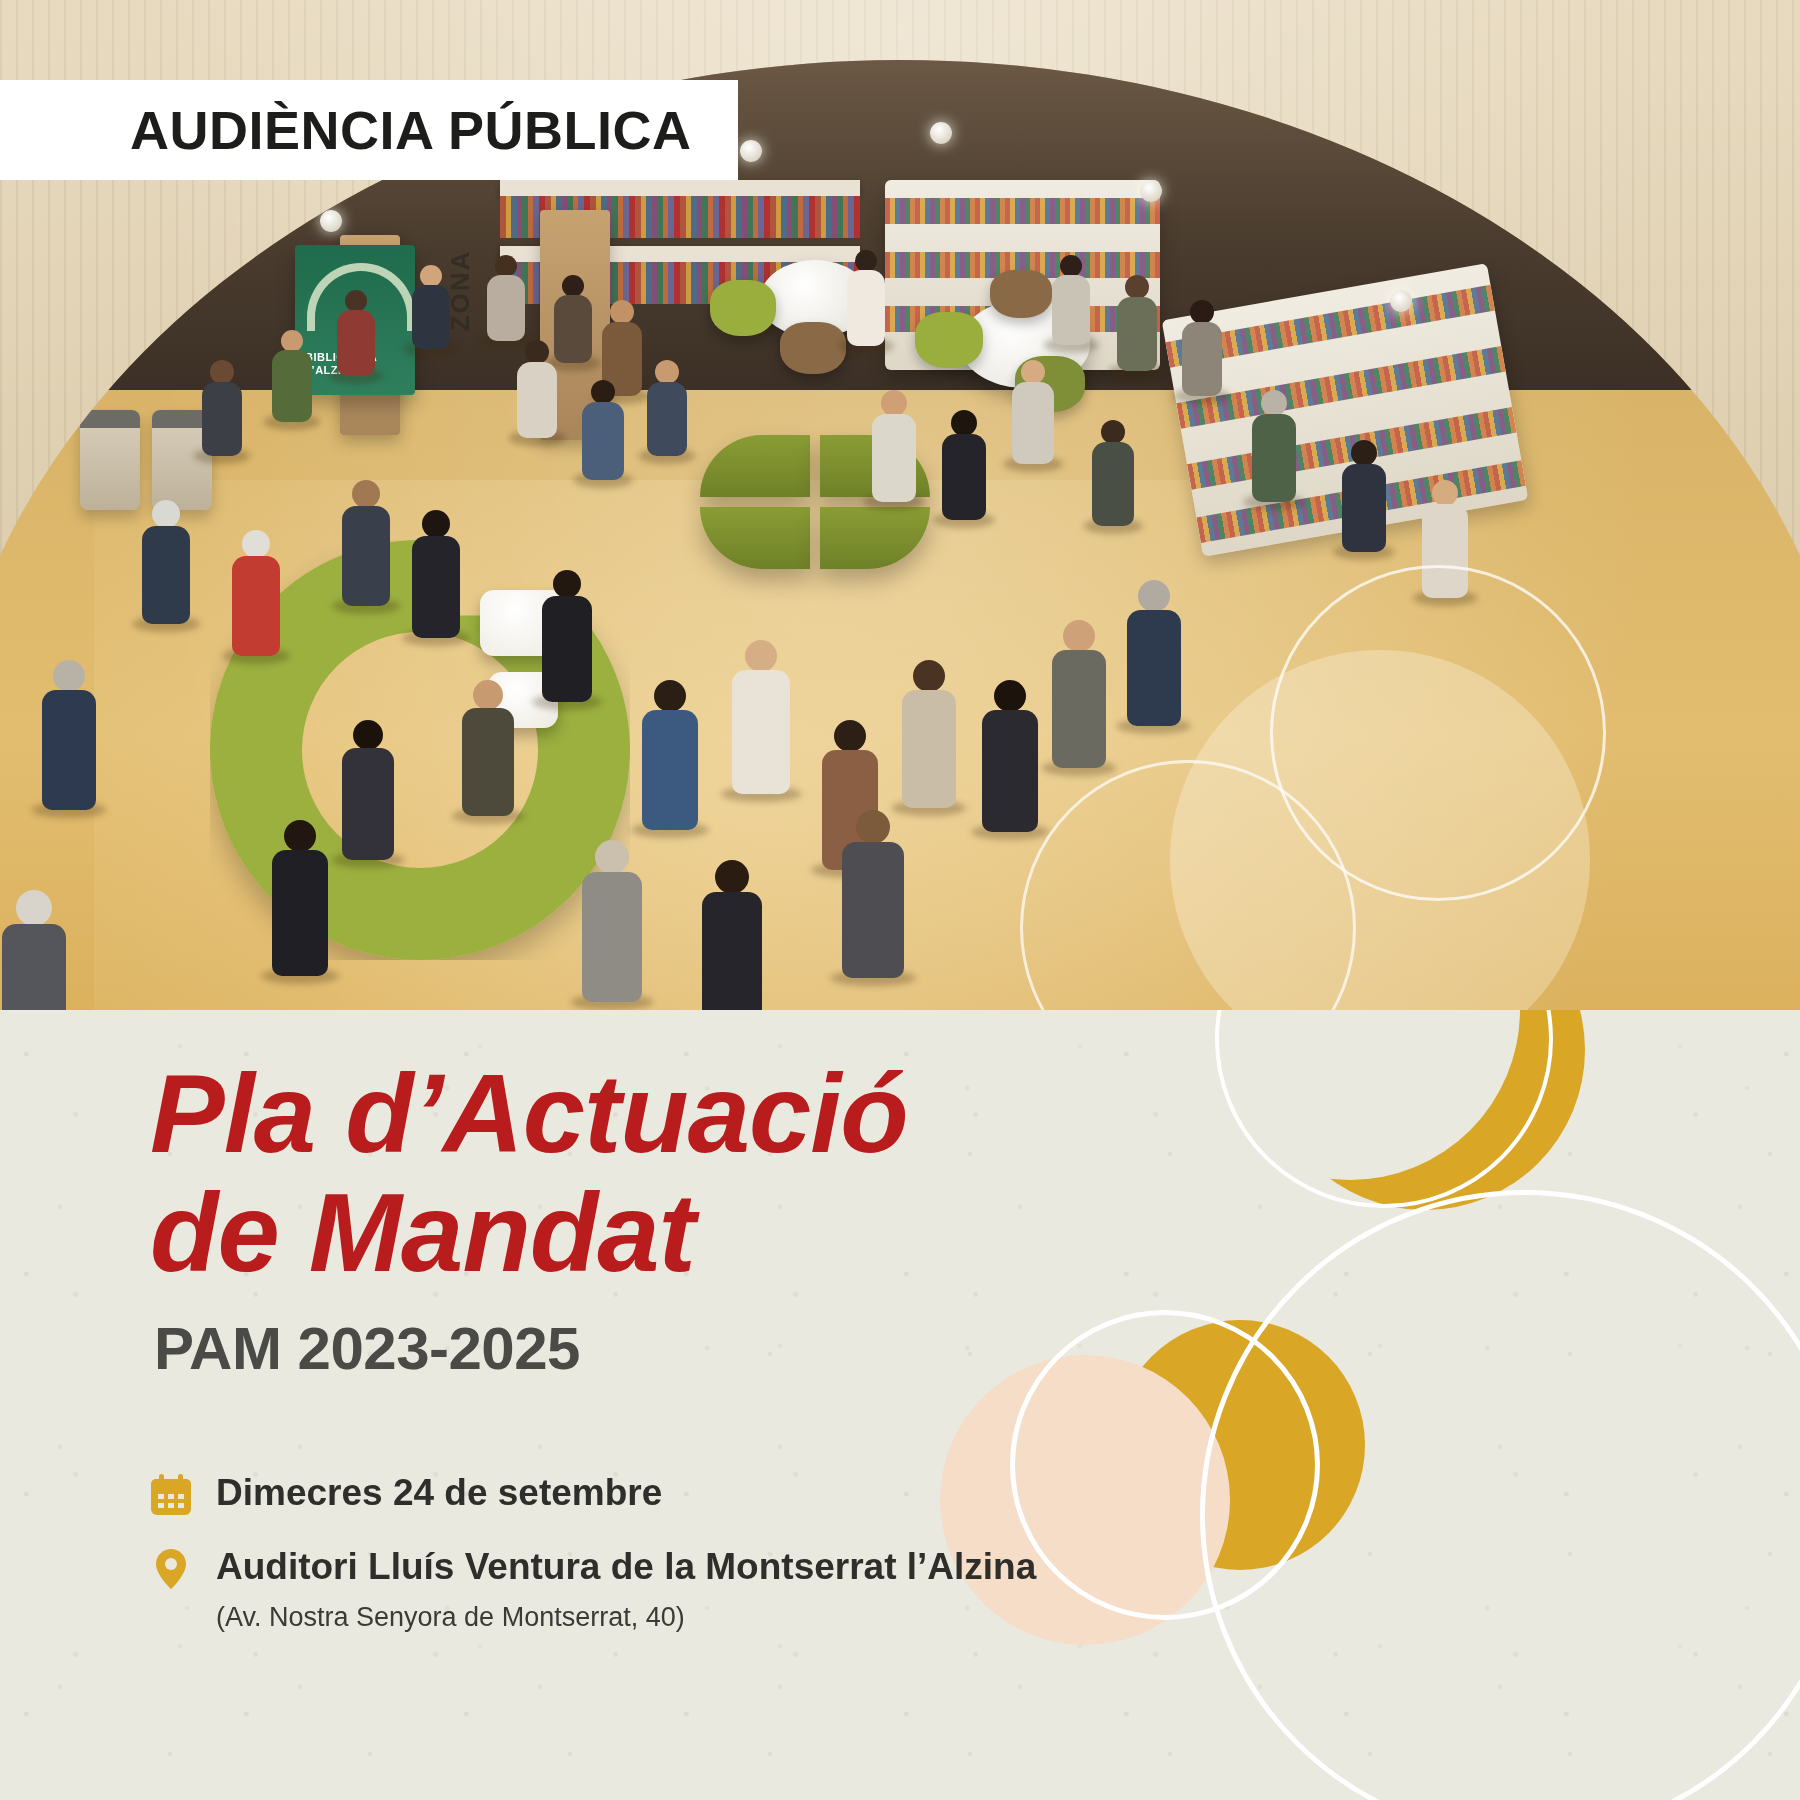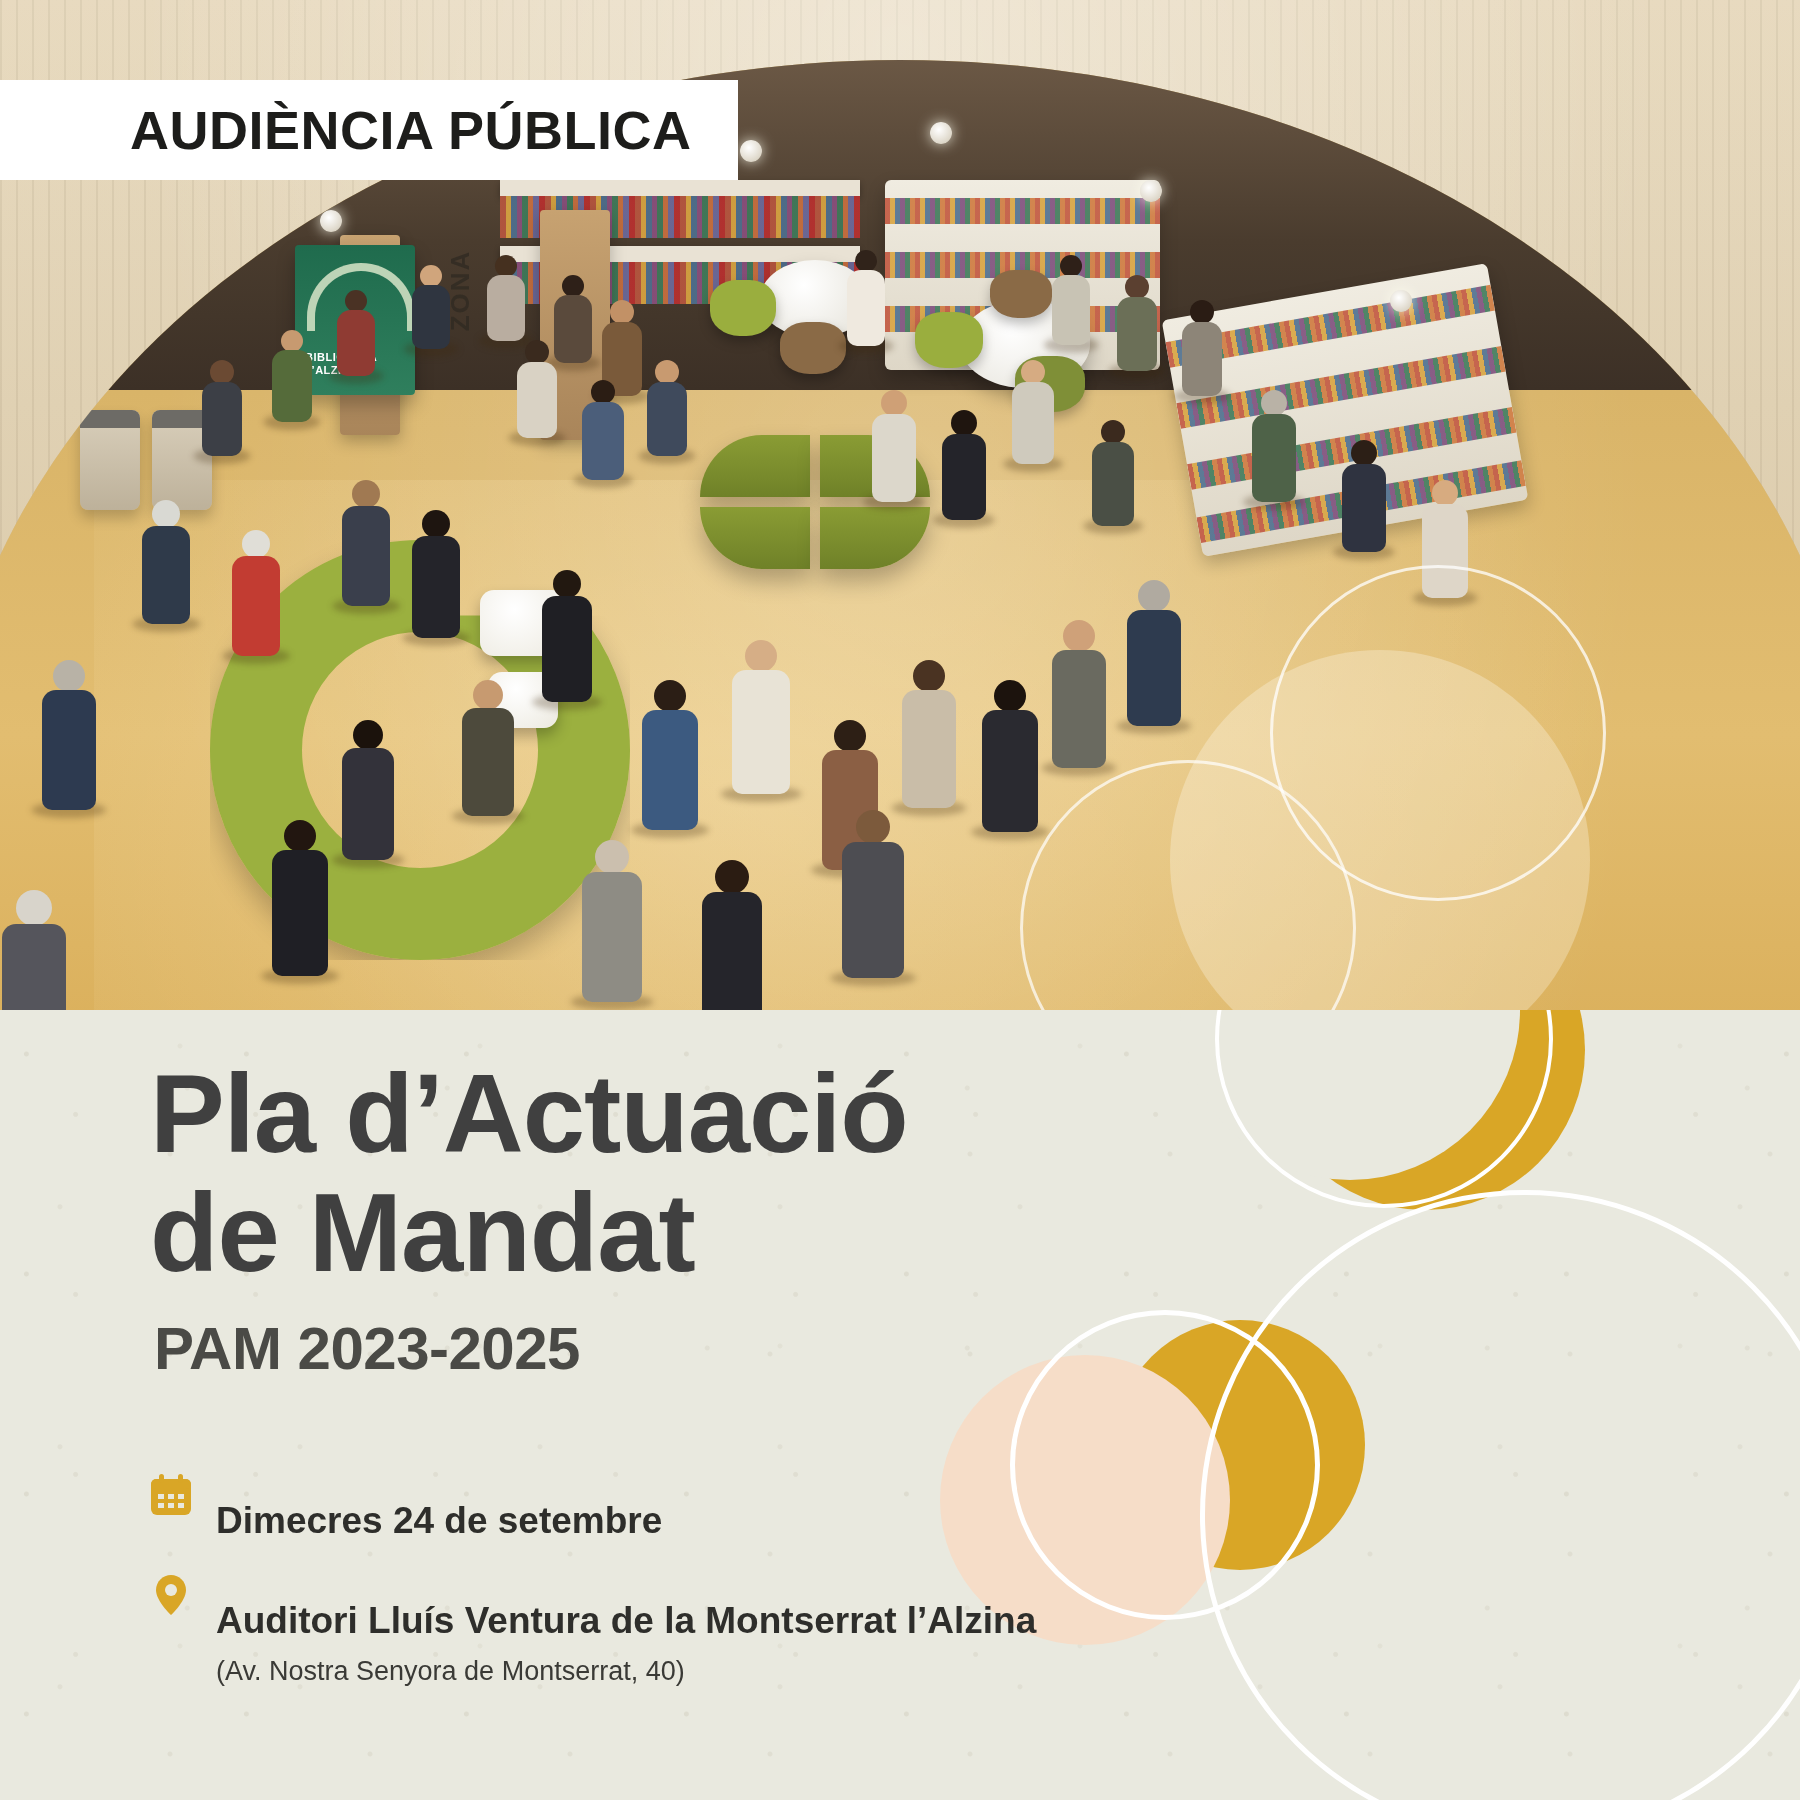--- a/index.html
+++ b/index.html
@@ -298,27 +298,28 @@
   .deco { position: absolute; border-radius: 50%; }
 
   
   .headline-wrap {
     position: absolute;
     left: 150px;
     top: 1055px;
     z-index: 5;
   }
   .headline {
-    color: #404040;
+    color: #b91c1c;
     font-size: 112px;
     line-height: 1.06;
     font-weight: bold;
     letter-spacing: -1px;
     margin: 0;
     white-space: pre-line;
+    font-style: italic;
   }
   .subhead {
     margin: 22px 0 0 4px;
     color: #4a4a46;
     font-size: 60px;
     font-weight: bold;
     letter-spacing: -0.5px;
   }
 
   
@@ -338,21 +339,20 @@
     height: 46px;
     flex: 0 0 46px;
     margin-right: 22px;
     margin-top: 2px;
   }
   .info-text {
     color: #2e2e2b;
     font-size: 37px;
     font-weight: bold;
     line-height: 46px;
-    margin-top: 28px;
   }
   .info-note {
     display: block;
     font-size: 27px;
     font-weight: normal;
     color: #3a3a36;
     margin-top: 4px;
   }
 
   

